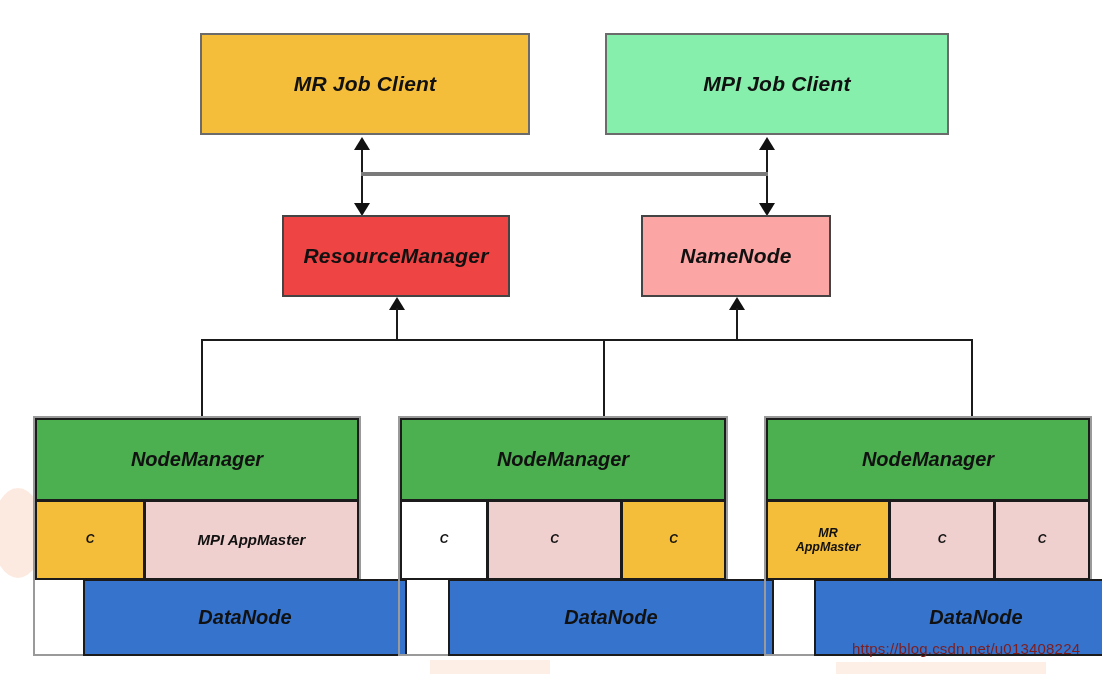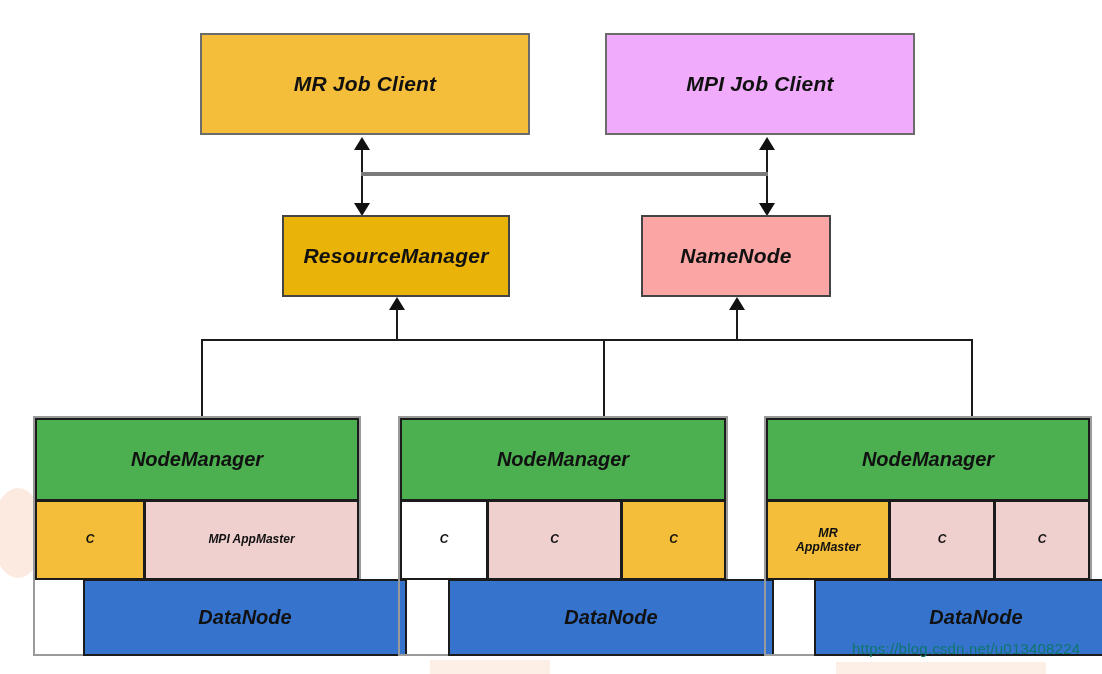--- a/index.html
+++ b/index.html
@@ -50,21 +50,21 @@
     border: 2px solid #1b1b1b;
     font-size: 20px;
     margin-left: 48px;
   }
   .ctr-box {
     border: 2px solid #1b1b1b;
     font-size: 12px;
     font-weight: bold;
   }
   .ctr-box.wide-label {
-    font-size: 12px;
+    font-size: 15px;
   }
   .ctr-box.two-line {
     font-size: 12.5px;
     white-space: pre-line;
   }
   .cluster-frame {
     position: absolute;
     box-sizing: border-box;
     border: 2px solid #9a9a9a;
     background: transparent;
@@ -95,21 +95,21 @@
   }
   .arrow-up {
     border-bottom: 13px solid #111111;
   }
   .arrow-down {
     border-top: 13px solid #111111;
   }
   .watermark {
     position: absolute;
     font-size: 15px;
-    color: #0f766e;
+    color: #7f1d1d;
     font-weight: normal;
     letter-spacing: 0.2px;
     white-space: nowrap;
   }
   .peach-blob {
     position: absolute;
     background: #fbe6dc;
     border-radius: 50%;
     opacity: 0.85;
   }
@@ -124,35 +124,35 @@
 <div id="canvas">
 
   <div class="peach-blob" style="left:-8px; top:488px; width:52px; height:90px;"></div>
   <div class="peach-rect" style="left:430px; top:660px; width:120px; height:14px;"></div>
   <div class="peach-rect" style="left:836px; top:662px; width:210px; height:12px;"></div>
 
   <div class="box client-box" style="left:200px; top:33px; width:330px; height:102px; background:#F4BE3A;">
     <span>MR Job Client</span>
   </div>
 
-  <div class="box client-box" style="left:605px; top:33px; width:310px; height:102px; background:#f0abfc;">
+  <div class="box client-box" style="left:605px; top:33px; width:344px; height:102px; background:#86efac;">
     <span>MPI Job Client</span>
   </div>
 
   <div class="vline" style="left:361px; top:148px; height:66px;"></div>
   <div class="arrow-up" style="left:354px; top:137px;"></div>
   <div class="arrow-down" style="left:354px; top:203px;"></div>
 
   <div class="vline" style="left:766px; top:148px; height:66px;"></div>
   <div class="arrow-up" style="left:759px; top:137px;"></div>
   <div class="arrow-down" style="left:759px; top:203px;"></div>
 
   <div class="hline-gray" style="left:361px; top:172px; width:407px;"></div>
 
-  <div class="box master-box" style="left:282px; top:215px; width:228px; height:82px; background:#eab308;">
+  <div class="box master-box" style="left:282px; top:215px; width:228px; height:82px; background:#ef4444;">
     <span>ResourceManager</span>
   </div>
 
   <div class="box master-box" style="left:641px; top:215px; width:190px; height:82px; background:#fca5a5;">
     <span>NameNode</span>
   </div>
 
   <div class="arrow-up" style="left:389px; top:297px;"></div>
   <div class="vline" style="left:396px; top:308px; height:32px;"></div>
   <div class="hline" style="left:201px; top:339px; width:403px;"></div>

